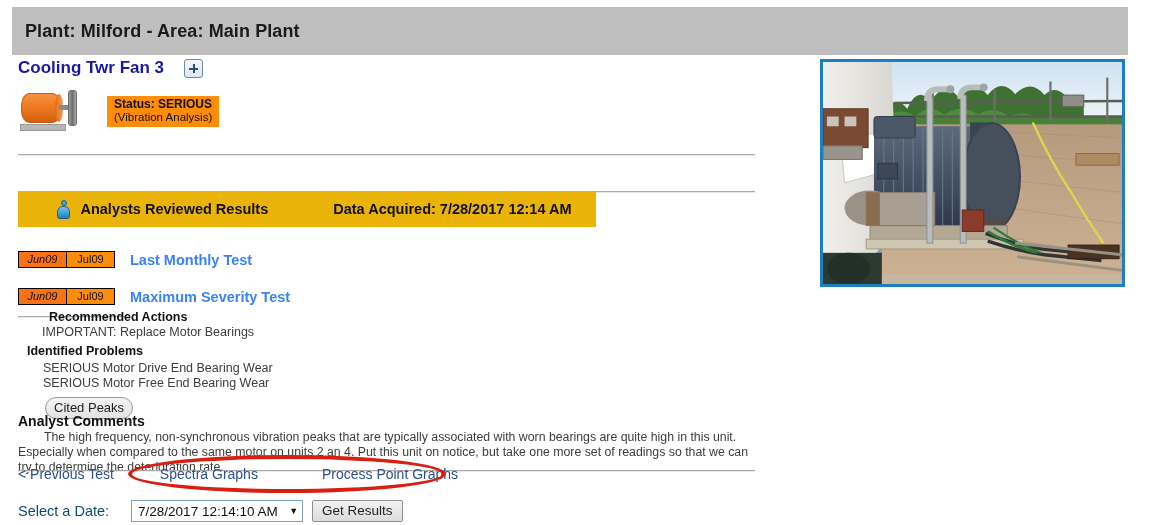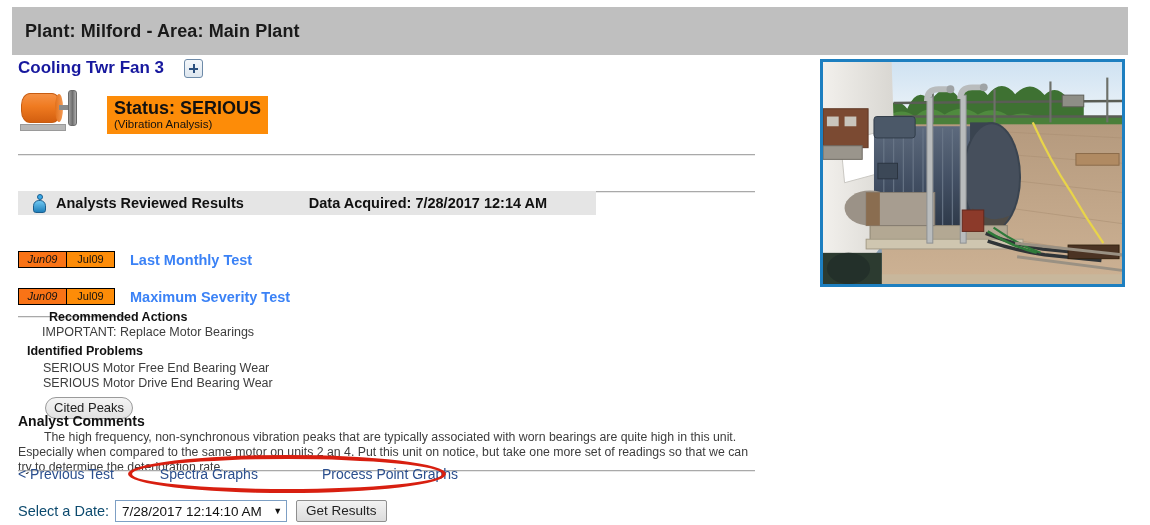--- a/index.html
+++ b/index.html
@@ -94,21 +94,21 @@
     width: 46px; height: 7px;
     background: #b7b7b7; border: 1px solid #9a9a9a; box-sizing: border-box;
   }
 
   .status-badge {
     margin-left: 21px; margin-top: 8px;
     background: #fd8c08;
     padding: 2px 7px 3px 7px;
     line-height: 1.12;
   }
-  .status-badge .s1 { font-size: 18px; font-weight: bold; color: #111; display: block; }
+  .status-badge .s1 { font-size: 12px; font-weight: bold; color: #111; display: block; }
   .status-badge .s2 { font-size: 11.5px; color: #111; display: block; }
 
   
   .hr {
     position: absolute;
     height: 0; border: 0;
     border-top: 1px solid #a9a9a9;
     border-bottom: 1px solid #e8e8e8;
   }
   .hr-1 { left: 18px; top: 146px; width: 737px; }
@@ -132,23 +132,23 @@
   }
   .monitor-icon .stand {
     position: absolute; left: 0; top: 11px; width: 17px; height: 4px;
     background: #b9c0c7; border: 1px solid #6d6d6d; box-sizing: border-box;
   }
   .pending-text { font-size: 14.5px; font-weight: bold; color: #111; }
 
   
   .reviewed-banner {
     position: absolute; left: 18px; top: 191px;
-    width: 578px; height: 24px;
-    background: #e5e5e5;
-    display: flex; align-items: center;
+    width: 578px; height: 36px;
+    background: #eab308;
+    display: flex; align-items: center; justify-content: center;
   }
   .person-icon {
     margin-left: 15px; width: 13px; height: 19px; position: relative;
   }
   .person-icon .head {
     position: absolute; left: 3.5px; top: 0; width: 6px; height: 6px;
     border-radius: 50%; background: #3aa9e8; border: 1px solid #1b5e8e; box-sizing: border-box;
   }
   .person-icon .body {
     position: absolute; left: 0px; top: 6px; width: 13px; height: 13px;
@@ -234,21 +234,21 @@
     border: 4px solid #d81f10;
     border-radius: 50%;
     box-sizing: border-box;
     pointer-events: none;
   }
 
   
   .date-row { position: absolute; left: 18px; top: 500px; display: flex; align-items: center; }
   .date-label { font-size: 14.5px; font-weight: normal; color: #0c4a6e; }
   .date-select {
-    margin-left: 6px;
+    margin-left: 22px;
     width: 172px; height: 22px;
     border: 1px solid #7d9fc4;
     background: #ffffff;
     box-sizing: border-box;
     display: flex; align-items: center; justify-content: space-between;
     padding: 0 4px 0 6px;
     font-size: 13.5px; color: #111;
   }
   .caret { font-size: 9px; color: #111; margin-left: 3px; }
   .get-results {
@@ -328,22 +328,22 @@
     </span>
     <span class="test-label">Maximum Severity Test</span>
   </div>
 
   <hr class="hr hr-3">
 
   <div class="rec-block">
     <div class="rec-head">Recommended Actions</div>
     <div class="rec-item">IMPORTANT: Replace Motor Bearings</div>
     <div class="prob-head">Identified Problems</div>
+    <div class="prob-item">SERIOUS Motor Drive End Bearing Wear</div>
     <div class="prob-item">SERIOUS Motor Free End Bearing Wear</div>
-    <div class="prob-item">SERIOUS Motor Drive End Bearing Wear</div>
     <div class="cited-btn">Cited Peaks</div>
   </div>
 
   <div class="comments-block">
     <div class="comments-head">Analyst Comments</div>
     <div class="comments-body">The high frequency, non-synchronous vibration peaks that are typically associated with worn bearings are quite high in this unit. Especially when compared to the same motor on units 2 an 4. Put this unit on notice, but take one more set of readings so that we can try to determine the deterioration rate.</div>
   </div>
 
   <hr class="hr hr-4">
 

